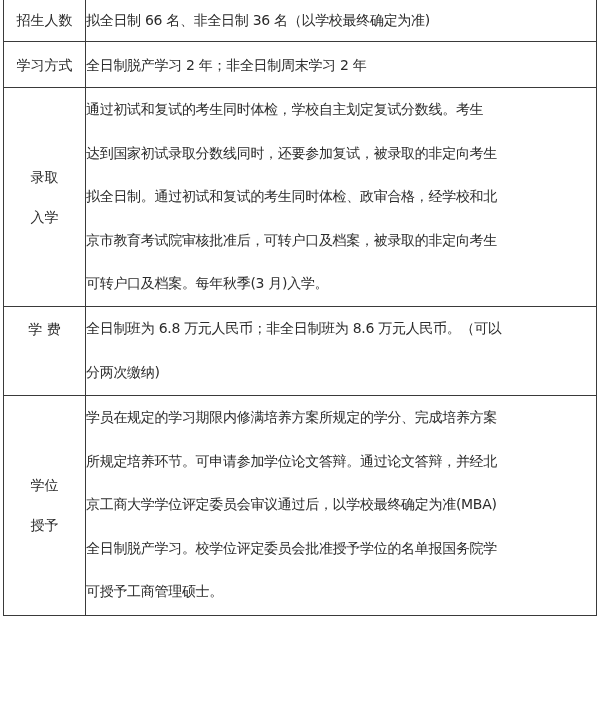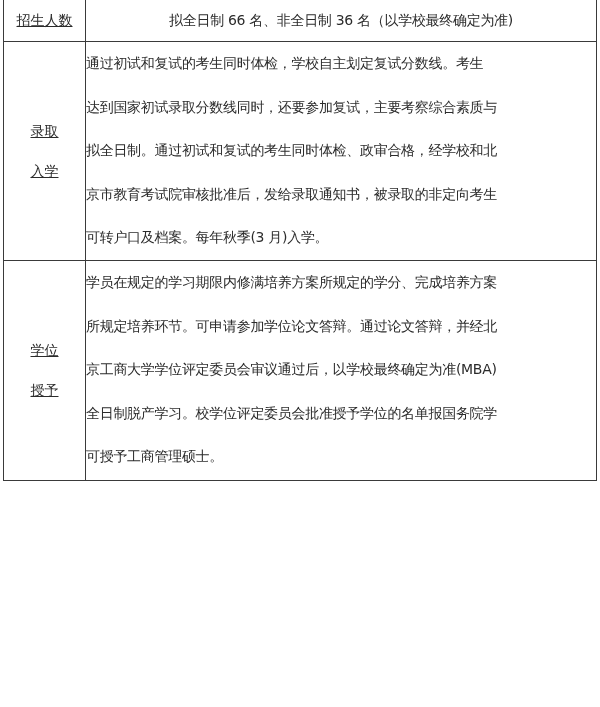--- a/index.html
+++ b/index.html
@@ -1,58 +1,75 @@
 <!DOCTYPE html>
 <html><head>
 <meta charset="utf-8">
 <style>
   html, body { margin: 0; padding: 0; background: #ffffff; }
   body { width: 600px; height: 707px; position: relative; overflow: hidden;
          font-family: "DejaVu Sans", "Liberation Sans", sans-serif; color: #2b2b2b; }
   table.doc { position: absolute; left: 3px; top: -2px; width: 594px;
               border-collapse: collapse; table-layout: fixed; }
   table.doc td { border: 1px solid #3a3a3a; padding: 0; vertical-align: middle; }
-  td.label { width: 81px; text-align: center; font-size: 14px; line-height: 20px; text-decoration: underline; }
+  td.label { width: 81px; text-align: center; font-size: 14px; line-height: 20px; }
   td.content { padding-left: 9px; padding-right: 4px; font-size: 14px; }
   .line { height: 43.5px; line-height: 43.5px; white-space: nowrap; overflow: hidden; letter-spacing: -0.3px; }
   .line.short { height: 42px; line-height: 42px; }
-  .center { text-align: center; padding-left: 0; }
+  .center { text-align: left; padding-left: 0; }
   .lbl-line { display: block; line-height: 40px; }
 </style>
 </head>
 <body>
 
 <table class="doc">
   <tbody>
 
 
     <tr style="height:42px;">
       <td class="label">
         <span>招生人数</span>
       </td>
       <td class="content center">
         <div class="line short">拟全日制 66 名、非全日制 36 名（以学校最终确定为准)</div>
       </td>
     </tr>
 
+    <tr style="height:46px;">
+      <td class="label">
+        <span>学习方式</span>
+      </td>
+      <td class="content">
+        <div class="line short">全日制脱产学习 2 年；非全日制周末学习 2 年</div>
+      </td>
+    </tr>
 
     <tr style="height:217px;">
       <td class="label">
         <span class="lbl-line">录取</span>
         <span class="lbl-line">入学</span>
       </td>
       <td class="content">
         <div class="line">通过初试和复试的考生同时体检，学校自主划定复试分数线。考生</div>
-        <div class="line">达到国家初试录取分数线同时，还要参加复试，主要考察综合素质与</div>
+        <div class="line">达到国家初试录取分数线同时，还要参加复试，被录取的非定向考生</div>
         <div class="line">拟全日制。通过初试和复试的考生同时体检、政审合格，经学校和北</div>
-        <div class="line">京市教育考试院审核批准后，发给录取通知书，被录取的非定向考生</div>
+        <div class="line">京市教育考试院审核批准后，可转户口及档案，被录取的非定向考生</div>
         <div class="line">可转户口及档案。每年秋季(3 月)入学。</div>
       </td>
     </tr>
 
+    <tr style="height:89px;">
+      <td class="label" style="vertical-align:top; padding-top:12px;">
+        <span>学 费</span>
+      </td>
+      <td class="content">
+        <div class="line">全日制班为 6.8 万元人民币；非全日制班为 8.6 万元人民币。（可以</div>
+        <div class="line">分两次缴纳)</div>
+      </td>
+    </tr>
 
     <tr style="height:220px;">
       <td class="label">
         <span class="lbl-line">学位</span>
         <span class="lbl-line">授予</span>
       </td>
       <td class="content">
         <div class="line">学员在规定的学习期限内修满培养方案所规定的学分、完成培养方案</div>
         <div class="line">所规定培养环节。可申请参加学位论文答辩。通过论文答辩，并经北</div>
         <div class="line">京工商大学学位评定委员会审议通过后，以学校最终确定为准(MBA)</div>

